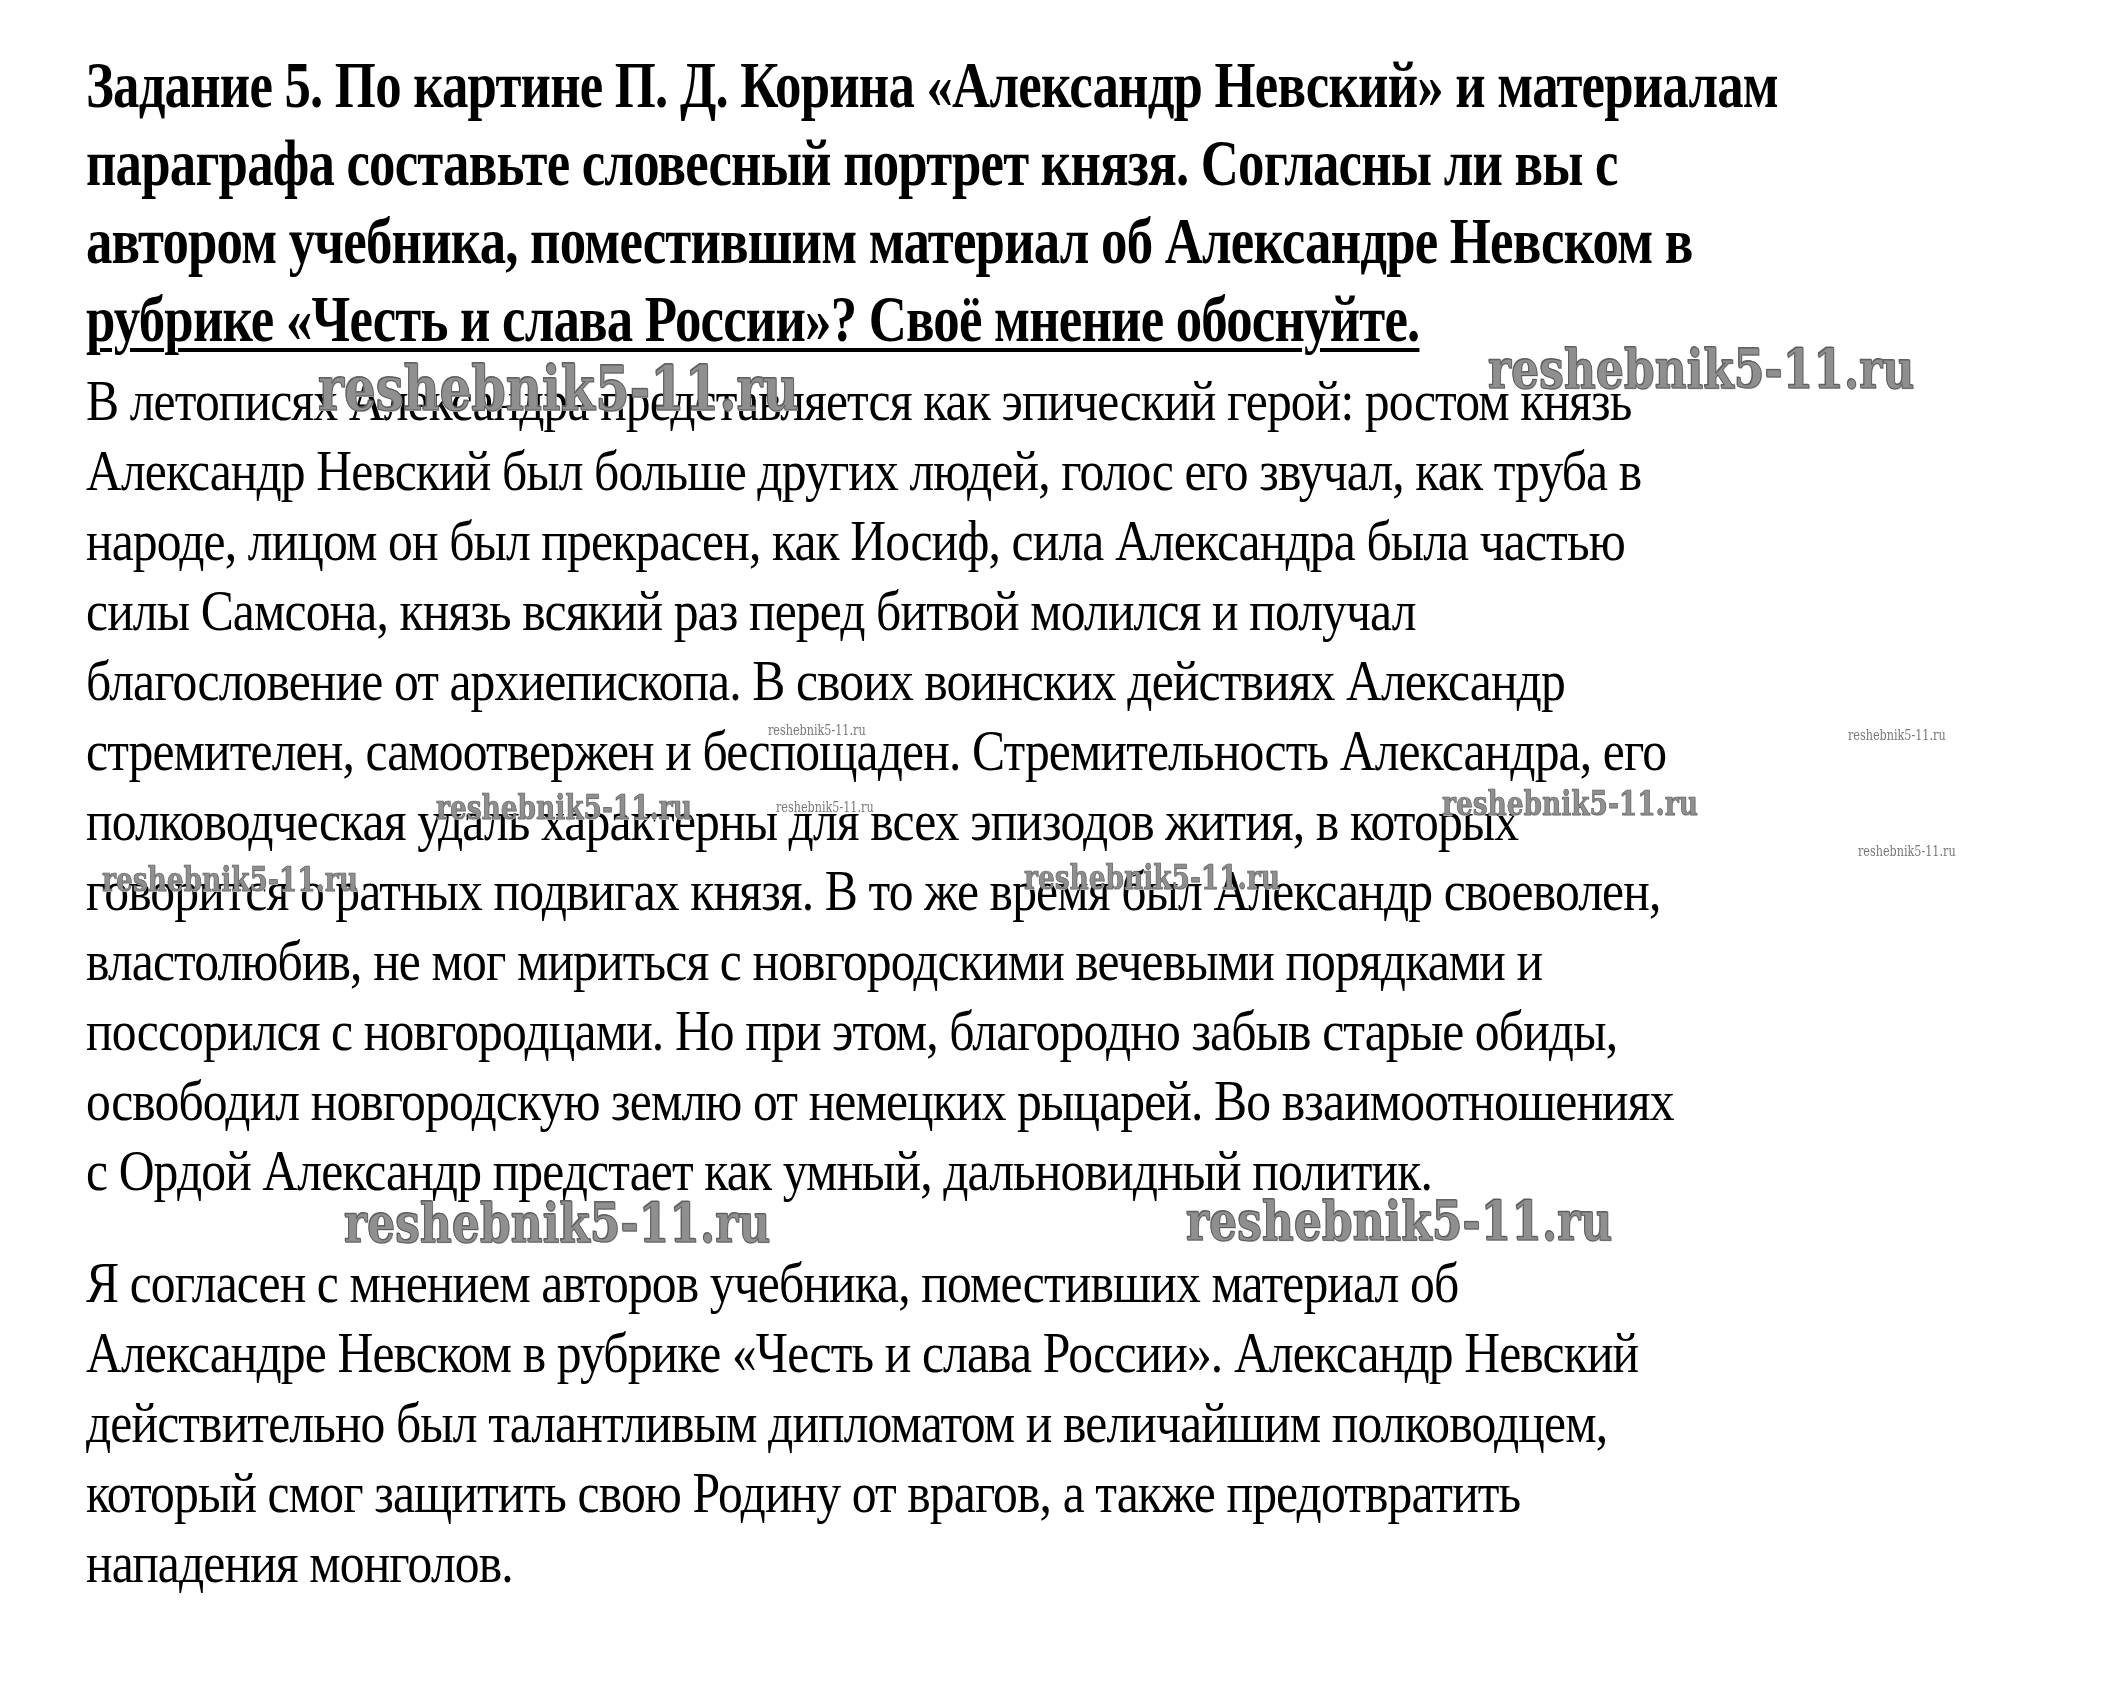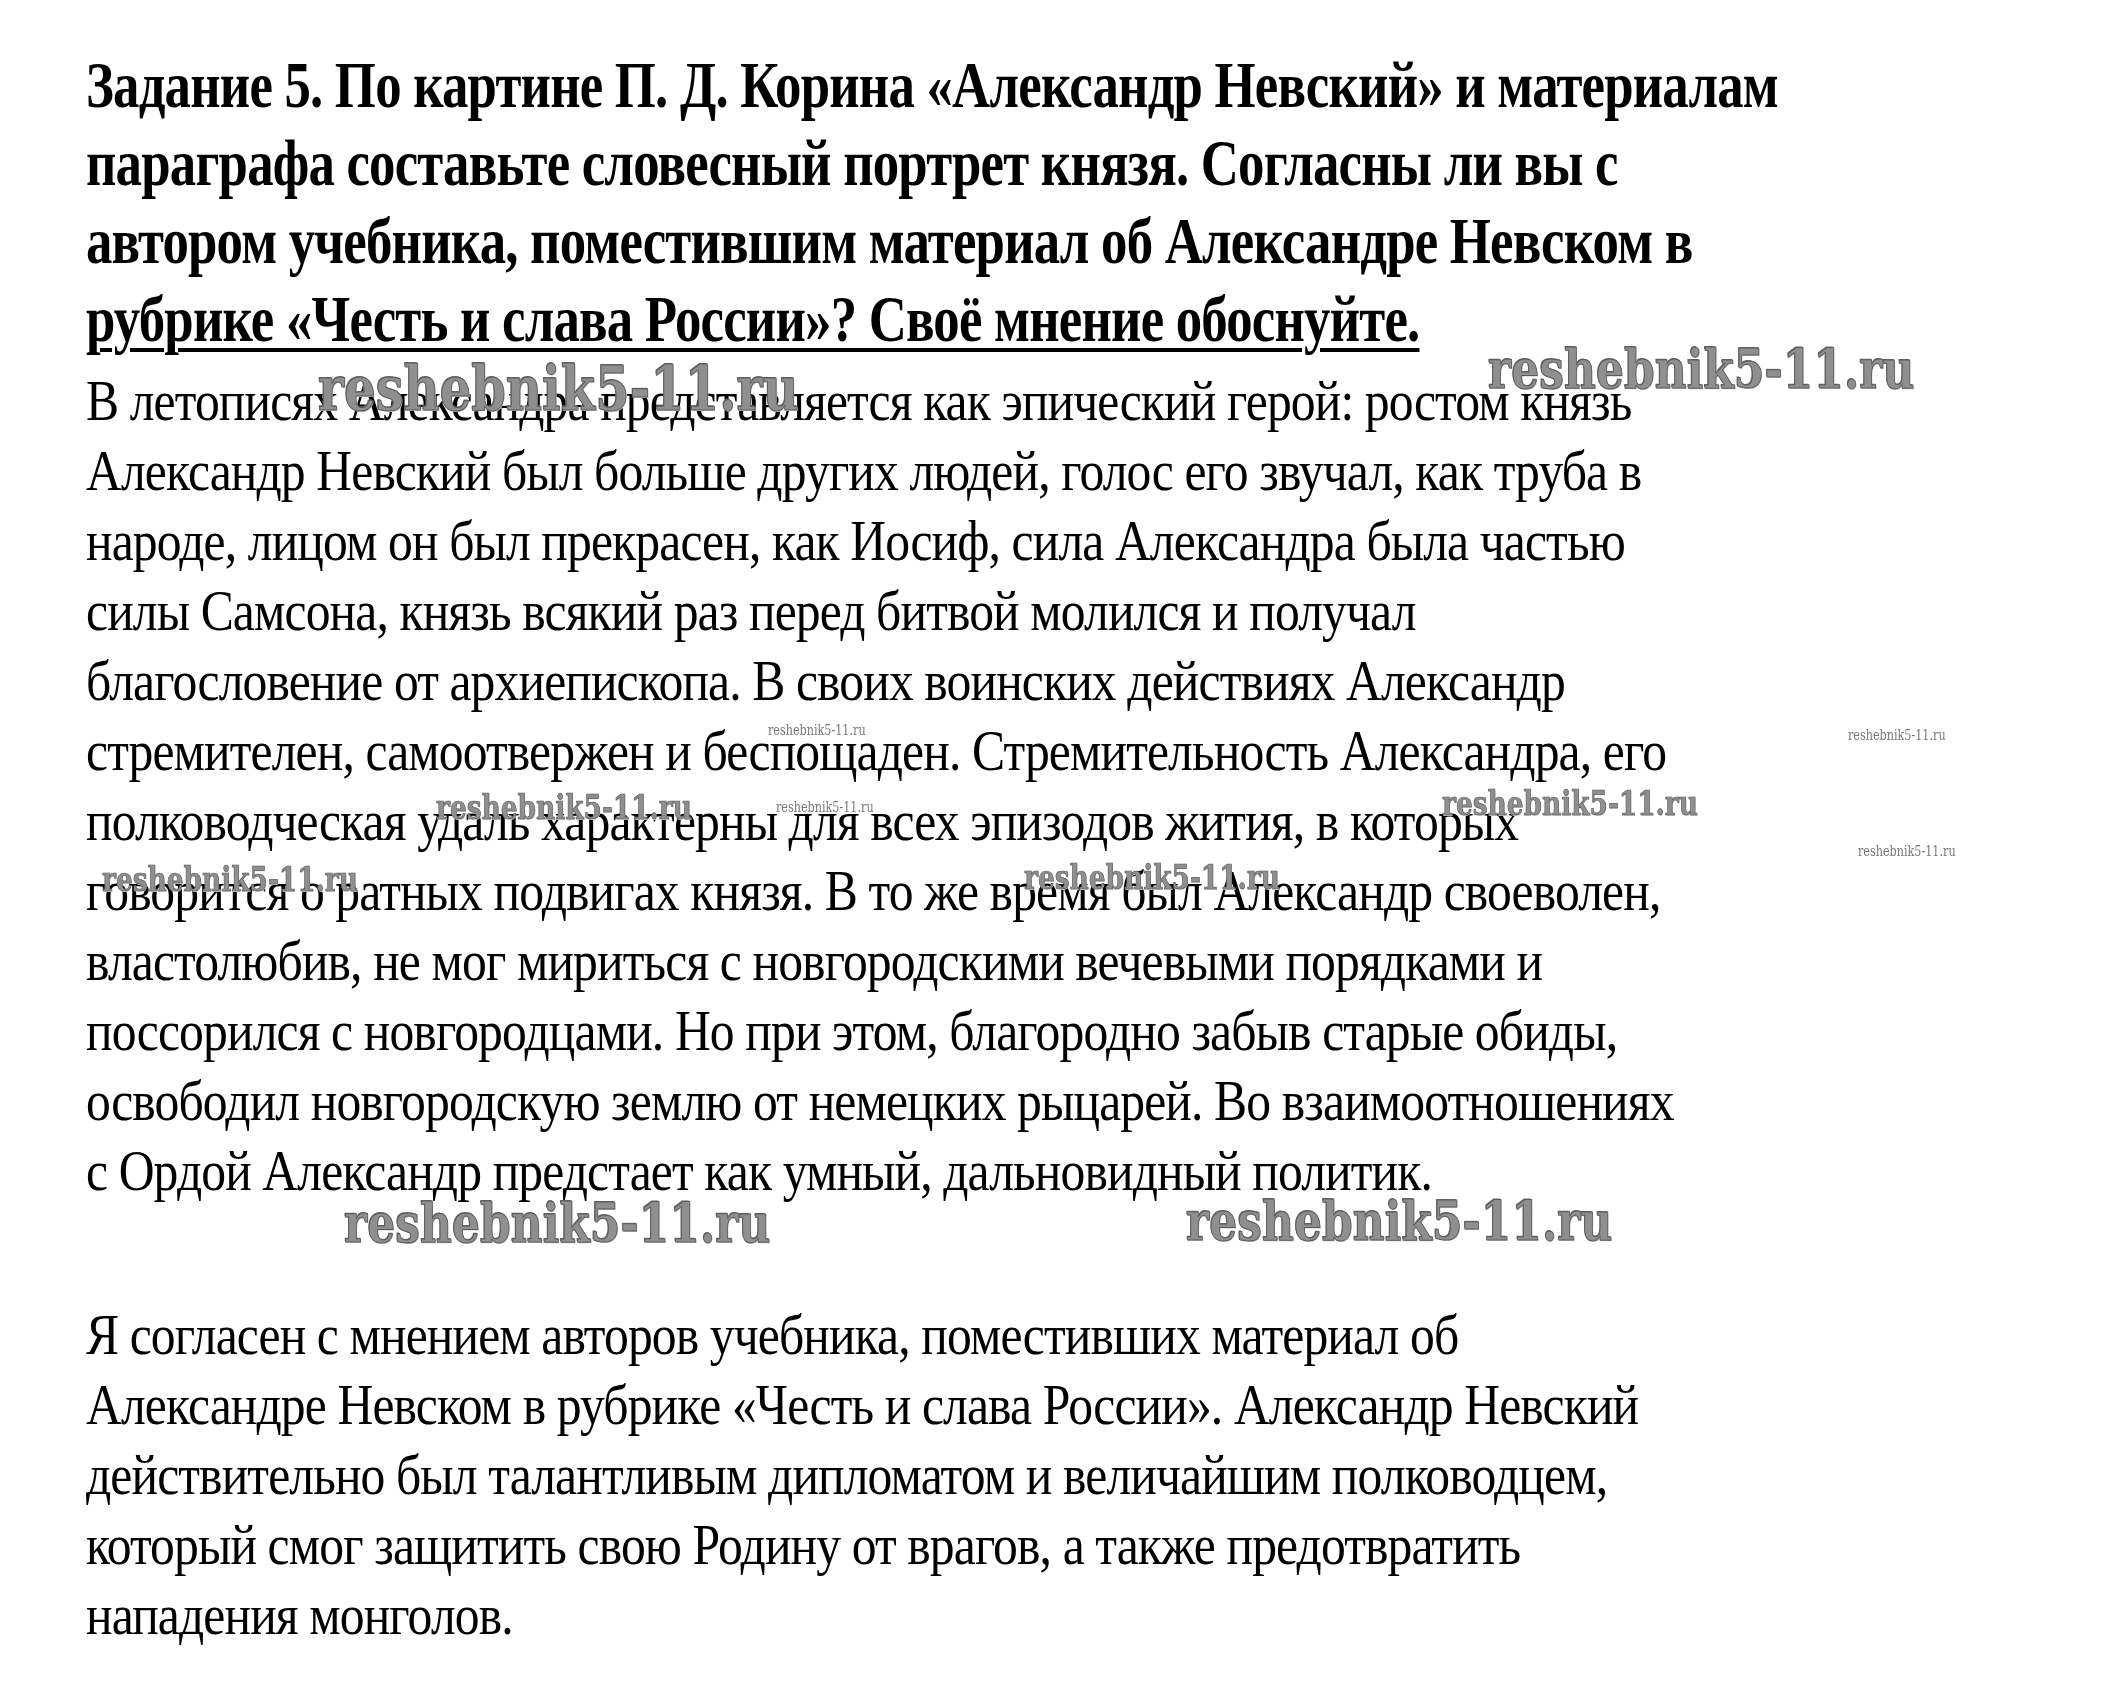--- a/index.html
+++ b/index.html
@@ -10,21 +10,21 @@
     background: #ffffff;
     overflow: hidden;
     font-family: "Liberation Serif", serif;
     color: #000000;
   }
 
   
   .block { position: absolute; left: 86px; }
   #heading { top: 46px; }
   #para1   { top: 366px; }
-  #para2   { top: 1300px; }
+  #para2   { top: 1248px; }
 
   .h-line {
     font-size: 66px;
     font-weight: bold;
     line-height: 78px;
     height: 78px;
     white-space: nowrap;
     transform: scaleX(0.80);
     transform-origin: 0 0;
     letter-spacing: -1px;

